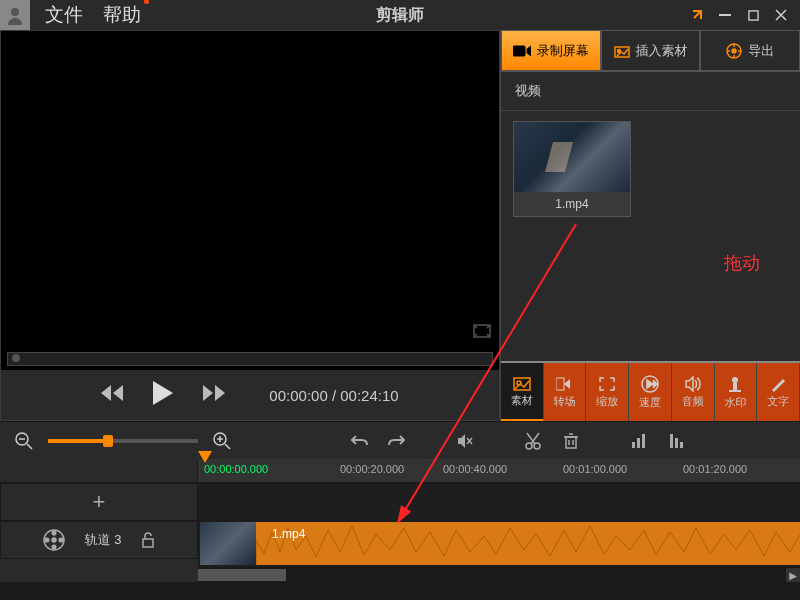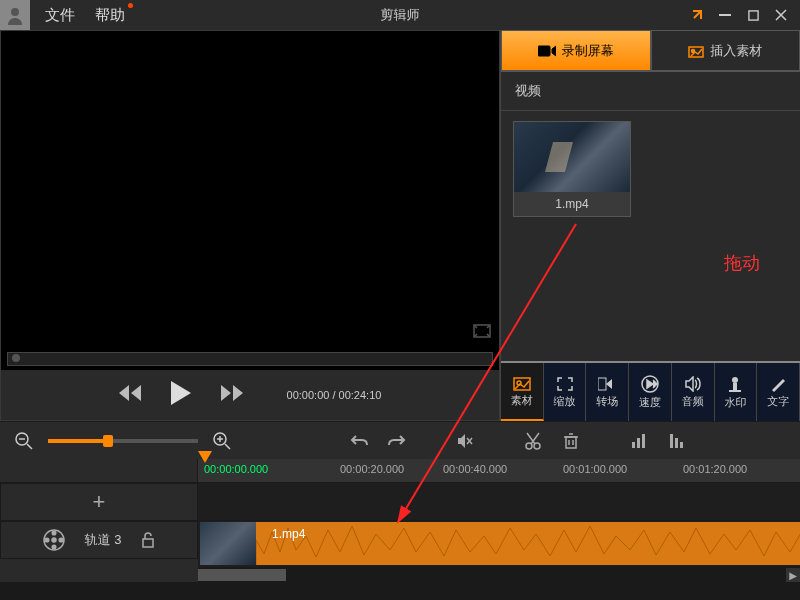--- a/index.html
+++ b/index.html
@@ -2,51 +2,51 @@
 <html><head>
 <meta charset="utf-8">
 <style>
   * { margin: 0; padding: 0; box-sizing: border-box; font-family: "Microsoft YaHei", sans-serif; }
   body { background: #1a1a1a; width: 800px; height: 600px; overflow: hidden; position: relative; color: #ccc; }
   
   
   .titlebar { height: 30px; background: #2a2a2a; display: flex; align-items: center; position: relative; }
   .avatar { width: 30px; height: 30px; background: #888; display: flex; align-items: center; justify-content: center; }
   .menu { display: flex; gap: 20px; margin-left: 15px; }
-  .menu-item { font-size: 15px; color: #ddd; cursor: pointer; position: relative; }
+  .menu-item { font-size: 19px; color: #ddd; cursor: pointer; position: relative; }
   .help-dot { position: absolute; top: -3px; right: -8px; width: 5px; height: 5px; background: #ff4400; border-radius: 50%; }
-  .title { position: absolute; left: 50%; transform: translateX(-50%); font-size: 13px; color: #ccc; }
+  .title { position: absolute; left: 50%; transform: translateX(-50%); font-size: 16px; color: #ccc; font-weight: bold; }
   .winctrls { margin-left: auto; display: flex; align-items: center; gap: 14px; padding-right: 12px; }
   .winctrls span { width: 14px; height: 14px; display: flex; align-items: center; justify-content: center; cursor: pointer; }
   .restore-icon svg { stroke: #ff8800; }
   
   
   .main { height: 391px; display: flex; }
   .preview-pane { width: 500px; background: #000; display: flex; flex-direction: column; border: 1px solid #3a3a3a; }
   .preview-video { flex: 1; background: #000; position: relative; }
   .preview-fs { position: absolute; bottom: 6px; right: 8px; color: #555; }
   .scrub { height: 14px; background: #222; border: 1px solid #444; margin: 4px 6px; position: relative; }
   .scrub::before { content: ""; position: absolute; left: 4px; top: 1px; width: 8px; height: 8px; background: #555; border-radius: 50%; }
   .playctrls { height: 50px; background: #2a2a2a; display: flex; align-items: center; justify-content: center; gap: 24px; }
-  .playctrls .time { color: #ccc; font-size: 11px; margin-left: 20px; }
+  .playctrls .time { color: #ccc; font-size: 15px; margin-left: 20px; }
   
   
   .right-pane { width: 300px; background: #2a2a2a; display: flex; flex-direction: column; border-left: 1px solid #444; }
   .rp-tabs { height: 42px; display: flex; background: #2a2a2a; border-bottom: 1px solid #555; }
   .rp-tab { flex: 1; display: flex; align-items: center; justify-content: center; gap: 6px; font-size: 13px; border: 1px solid #555; cursor: pointer; }
   .rp-tab.active { background: linear-gradient(#ffb347, #ff8800); color: #000; }
   .rp-tab.active svg { stroke: #000; fill: #000; }
   .rp-section-label { padding: 10px 14px; font-size: 13px; color: #ccc; border-bottom: 1px solid #444; }
   .rp-content { flex: 1; padding: 10px 12px; position: relative; }
   .media-item { width: 118px; background: #3a3a3a; border: 1px solid #555; }
   .media-thumb { height: 70px; background: linear-gradient(135deg, #2a3a4a 0%, #1a2838 40%, #556070 60%, #1a2838 100%); position: relative; overflow: hidden; }
   .media-thumb::after { content: ""; position: absolute; left: 35px; top: 20px; width: 20px; height: 30px; background: rgba(200,180,150,0.5); transform: skewX(-15deg); }
   .media-label { height: 24px; display: flex; align-items: center; justify-content: center; font-size: 12px; color: #ccc; }
   .drag-hint { position: absolute; right: 40px; top: 140px; color: #ff3333; font-size: 18px; }
-  .rp-tools { height: 60px; display: flex; border-top: 2px solid #888; background: #0f172a; margin-top: 36px; }
+  .rp-tools { height: 60px; display: flex; border-top: 2px solid #888; background: #c2410c; margin-top: 36px; }
   .rp-tool { flex: 1; display: flex; flex-direction: column; align-items: center; justify-content: center; gap: 2px; font-size: 11px; cursor: pointer; border-right: 1px solid #444; }
   .rp-tool.active { background: #1a1a1a; border-bottom: 2px solid #ff8800; }
   
   
   .toolbar { height: 38px; background: #2a2a2a; display: flex; align-items: center; padding: 0 10px; gap: 10px; border-top: 1px solid #1a1a1a; }
   .zoom-slider { display: flex; align-items: center; gap: 10px; }
   .slider-track { width: 150px; height: 4px; background: #555; position: relative; }
   .slider-fill { position: absolute; height: 4px; background: #ff8800; width: 60px; }
   .slider-thumb { position: absolute; left: 55px; top: -4px; width: 10px; height: 12px; background: #ff8800; border-radius: 2px; }
   .toolbar .spacer { flex: 1; }
@@ -153,50 +153,58 @@
         <span>录制屏幕</span>
       </div>
       <div class="rp-tab">
         <svg width="16" height="14" viewBox="0 0 16 14" fill="none" stroke="#ff8800" stroke-width="1.5">
             <rect x="1" y="3" width="14" height="10"></rect>
             <circle cx="5" cy="7" r="1.5" fill="#ff8800"></circle>
             <path d="M3 12l4-4 3 2 4-5"></path>
           </svg>
         <span>插入素材</span>
       </div>
+      <div class="rp-tab">
+        <svg width="16" height="16" viewBox="0 0 16 16" fill="none" stroke="#ff8800" stroke-width="1.5">
+            <circle cx="8" cy="8" r="7"></circle>
+            <circle cx="8" cy="8" r="2" fill="#ff8800"></circle>
+            <path d="M8 1v3M8 12v3M1 8h3M12 8h3"></path>
+          </svg>
+        <span>导出</span>
+      </div>
     </div>
     <div class="rp-section-label">视频</div>
     <div class="rp-content">
       <div class="media-item">
         <div class="media-thumb"></div>
         <div class="media-label">1.mp4</div>
       </div>
       <div class="drag-hint">拖动</div>
     </div>
     <div class="rp-tools">
       <div class="rp-tool active">
           <svg width="18" height="16" viewBox="0 0 18 16" fill="none" stroke="#ff8800" stroke-width="1.5">
             <rect x="1" y="3" width="16" height="12"></rect>
             <circle cx="6" cy="8" r="2"></circle>
             <path d="M2 14l5-5 4 3 5-6"></path>
           </svg>
           <span>素材</span>
         </div>
       <div class="rp-tool">
-          <svg width="18" height="16" viewBox="0 0 18 16" fill="none" stroke="#ccc" stroke-width="1.5">
-            <path d="M2 6V2h4M16 6V2h-4M2 10v4h4M16 10v4h-4"></path>
-          </svg>
-          <span>缩放</span>
-        </div>
-      <div class="rp-tool">
           <svg width="18" height="16" viewBox="0 0 18 16" fill="#ccc">
             <rect x="0" y="2" width="8" height="12" fill="none" stroke="#ccc"></rect>
             <path d="M8 8l6-5v10z"></path>
           </svg>
           <span>转场</span>
+        </div>
+      <div class="rp-tool">
+          <svg width="18" height="16" viewBox="0 0 18 16" fill="none" stroke="#ccc" stroke-width="1.5">
+            <path d="M2 6V2h4M16 6V2h-4M2 10v4h4M16 10v4h-4"></path>
+          </svg>
+          <span>缩放</span>
         </div>
       <div class="rp-tool">
           <svg width="18" height="18" viewBox="0 0 18 18" fill="none" stroke="#ccc" stroke-width="1.5">
             <circle cx="9" cy="9" r="8"></circle>
             <path d="M6 5l6 4-6 4zM12 5l4 4-4 4" fill="#ccc"></path>
           </svg>
           <span>速度</span>
         </div>
       <div class="rp-tool">
           <svg width="18" height="16" viewBox="0 0 18 16" fill="#ccc">

